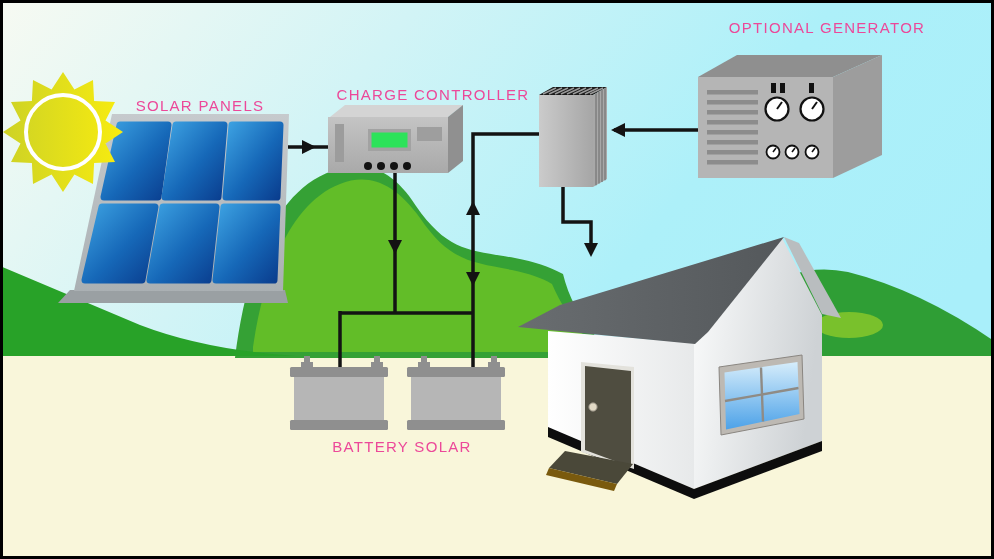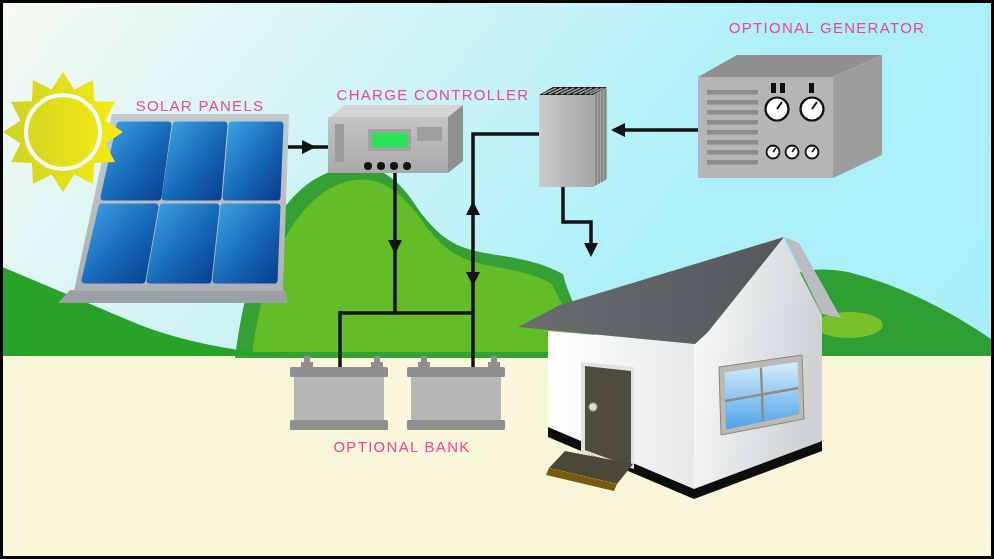--- a/index.html
+++ b/index.html
@@ -260,14 +260,14 @@
     <path d="M518,327 L560,305 L784,237 L708,332 L695,344 Z" fill="url(#roofG)"></path>
     <polygon points="784,237 799,243 841,318 822,314" fill="#b9bdbf"></polygon>
   </g>
 
   <rect x="1.5" y="1.5" width="991" height="556" fill="none" stroke="#000000" stroke-width="3"></rect>
 </svg>
 
 <div class="diagram-label" id="lbl-solar">SOLAR PANELS</div>
 <div class="diagram-label" id="lbl-charge">CHARGE CONTROLLER</div>
 <div class="diagram-label" id="lbl-generator">OPTIONAL GENERATOR</div>
-<div class="diagram-label" id="lbl-battery">OPTIONAL BANK</div>
+<div class="diagram-label" id="lbl-battery">BATTERY SOLAR</div>
 </div>
 
 </body></html>

